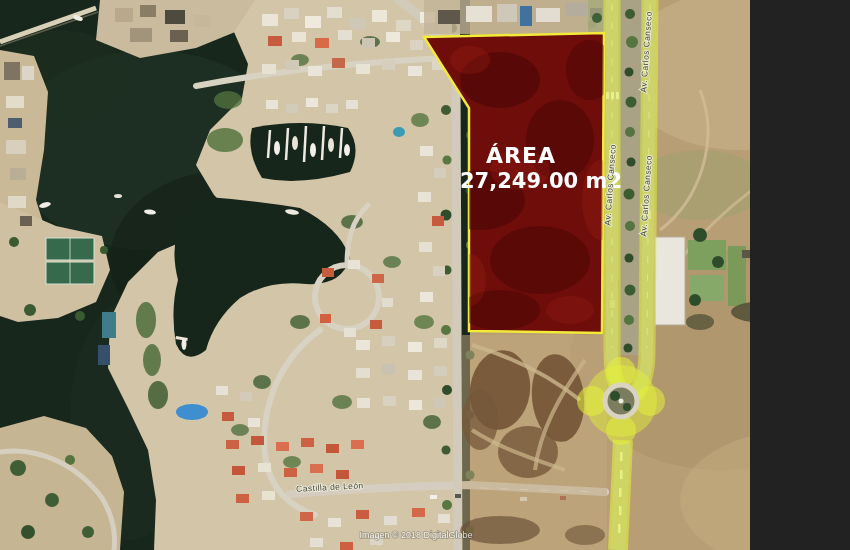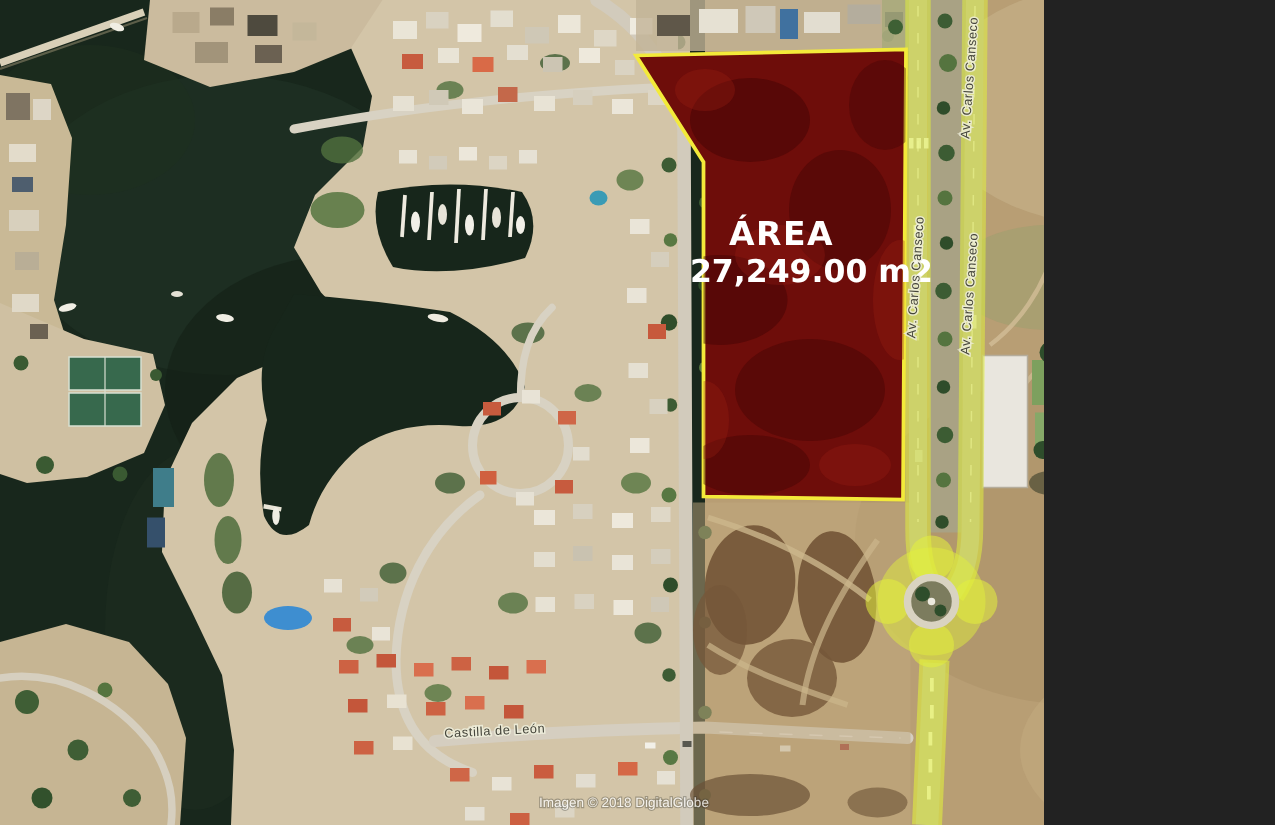--- a/index.html
+++ b/index.html
@@ -1,16 +1,16 @@
 <!DOCTYPE html>
 <html><head>
 <meta charset="utf-8">
 <style>
   html,body{margin:0;padding:0;background:#222;}
-  .stage{position:relative;width:696px;height:550px;overflow:hidden;background:#b89e74;
+  .stage{position:relative;width:750px;height:550px;overflow:hidden;background:#b89e74;
          font-family:"Liberation Sans",sans-serif;}
   svg{display:block;}
   text{user-select:none;}
   .street-label{font-family:"Liberation Sans",sans-serif;font-size:8.5px;fill:#45453b;
     paint-order:stroke;stroke:rgba(238,238,220,0.85);stroke-width:2px;letter-spacing:.4px;}
   .area-label{font-family:"DejaVu Sans","Liberation Sans",sans-serif;font-weight:bold;fill:#ffffff;}
   .attr-label{font-family:"Liberation Sans",sans-serif;font-size:9px;fill:#ffffff;opacity:.78;
     paint-order:stroke;stroke:rgba(60,60,50,0.45);stroke-width:1.5px;}
 </style>
 </head>

